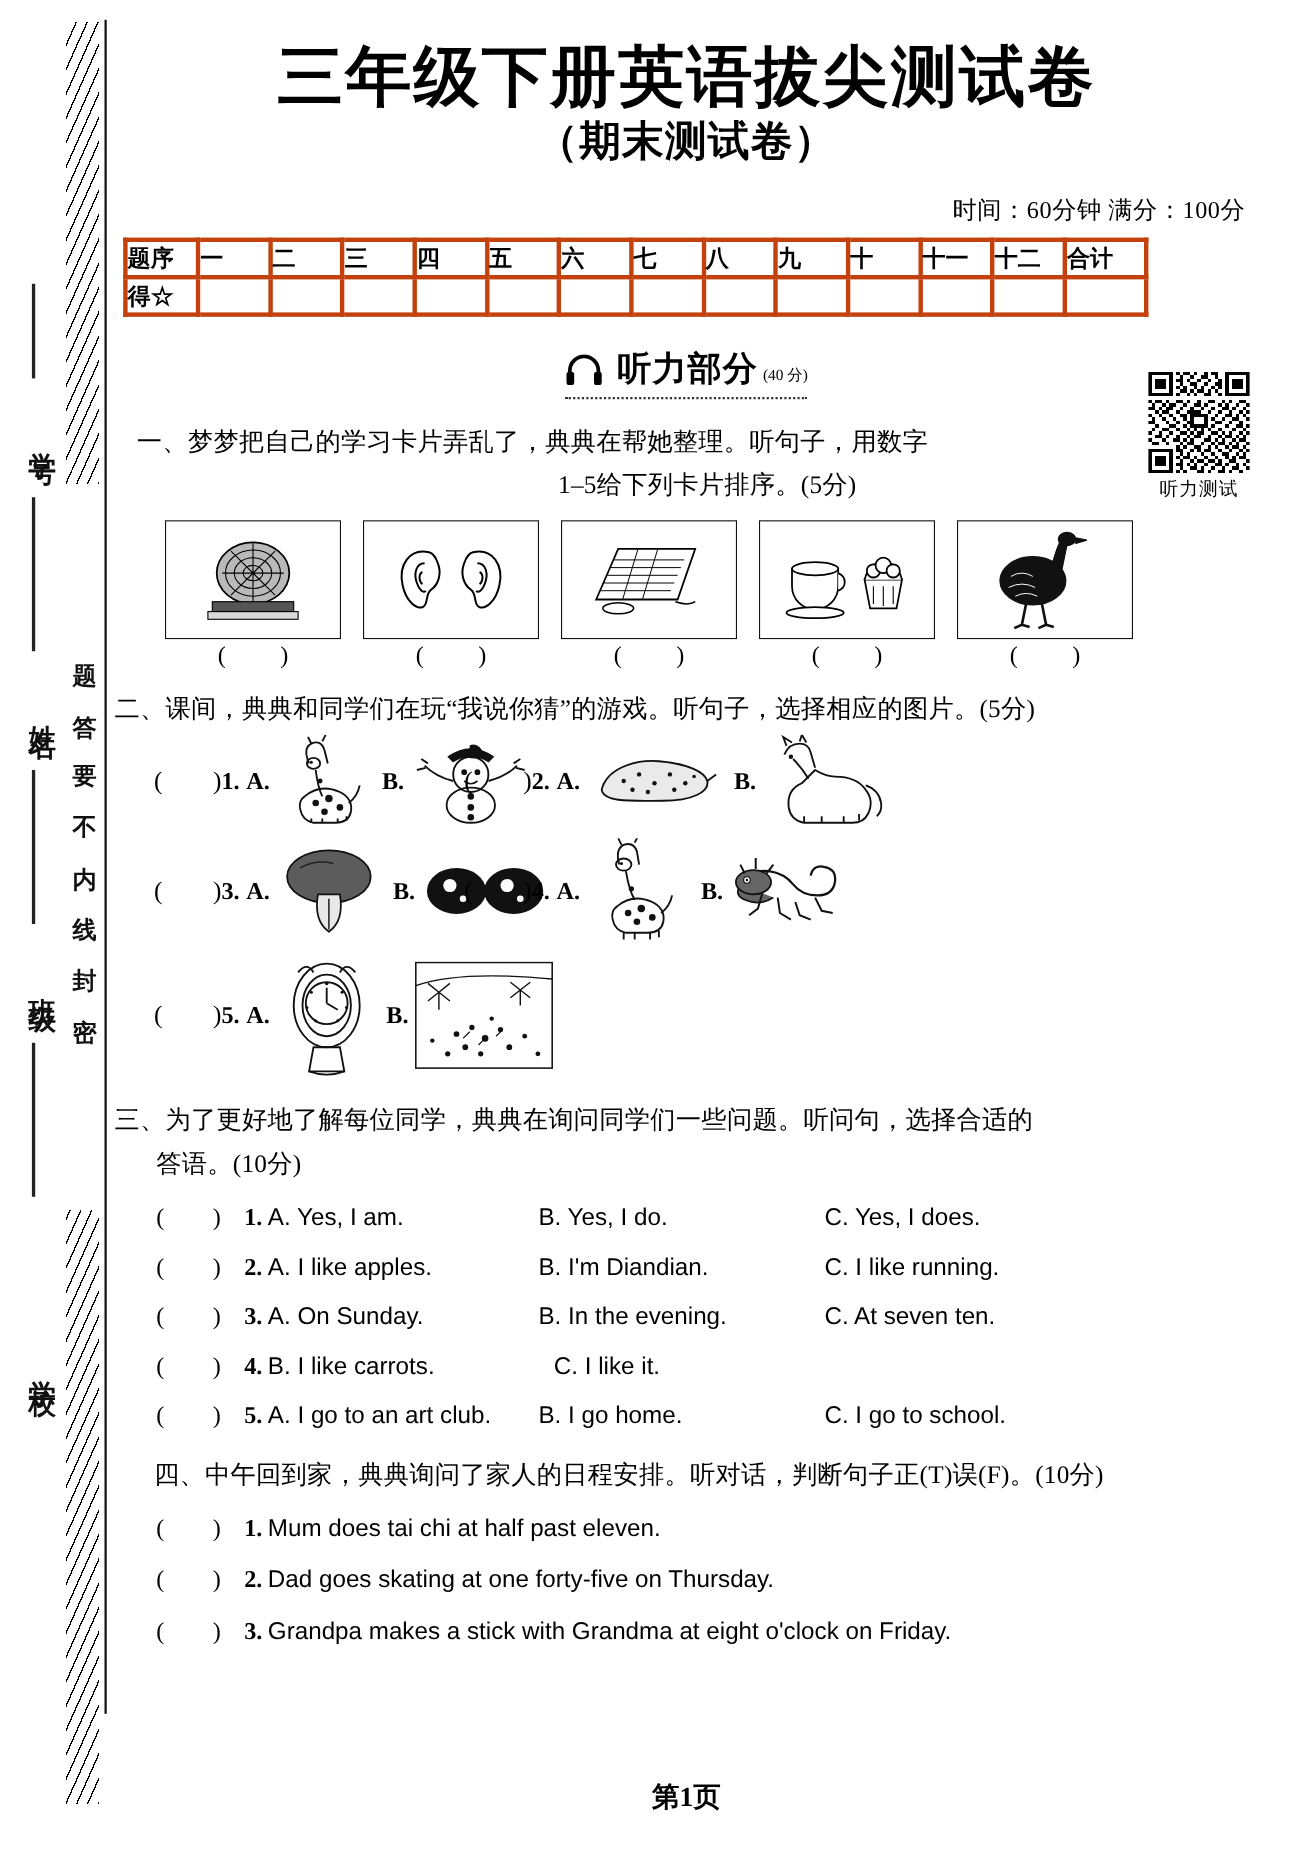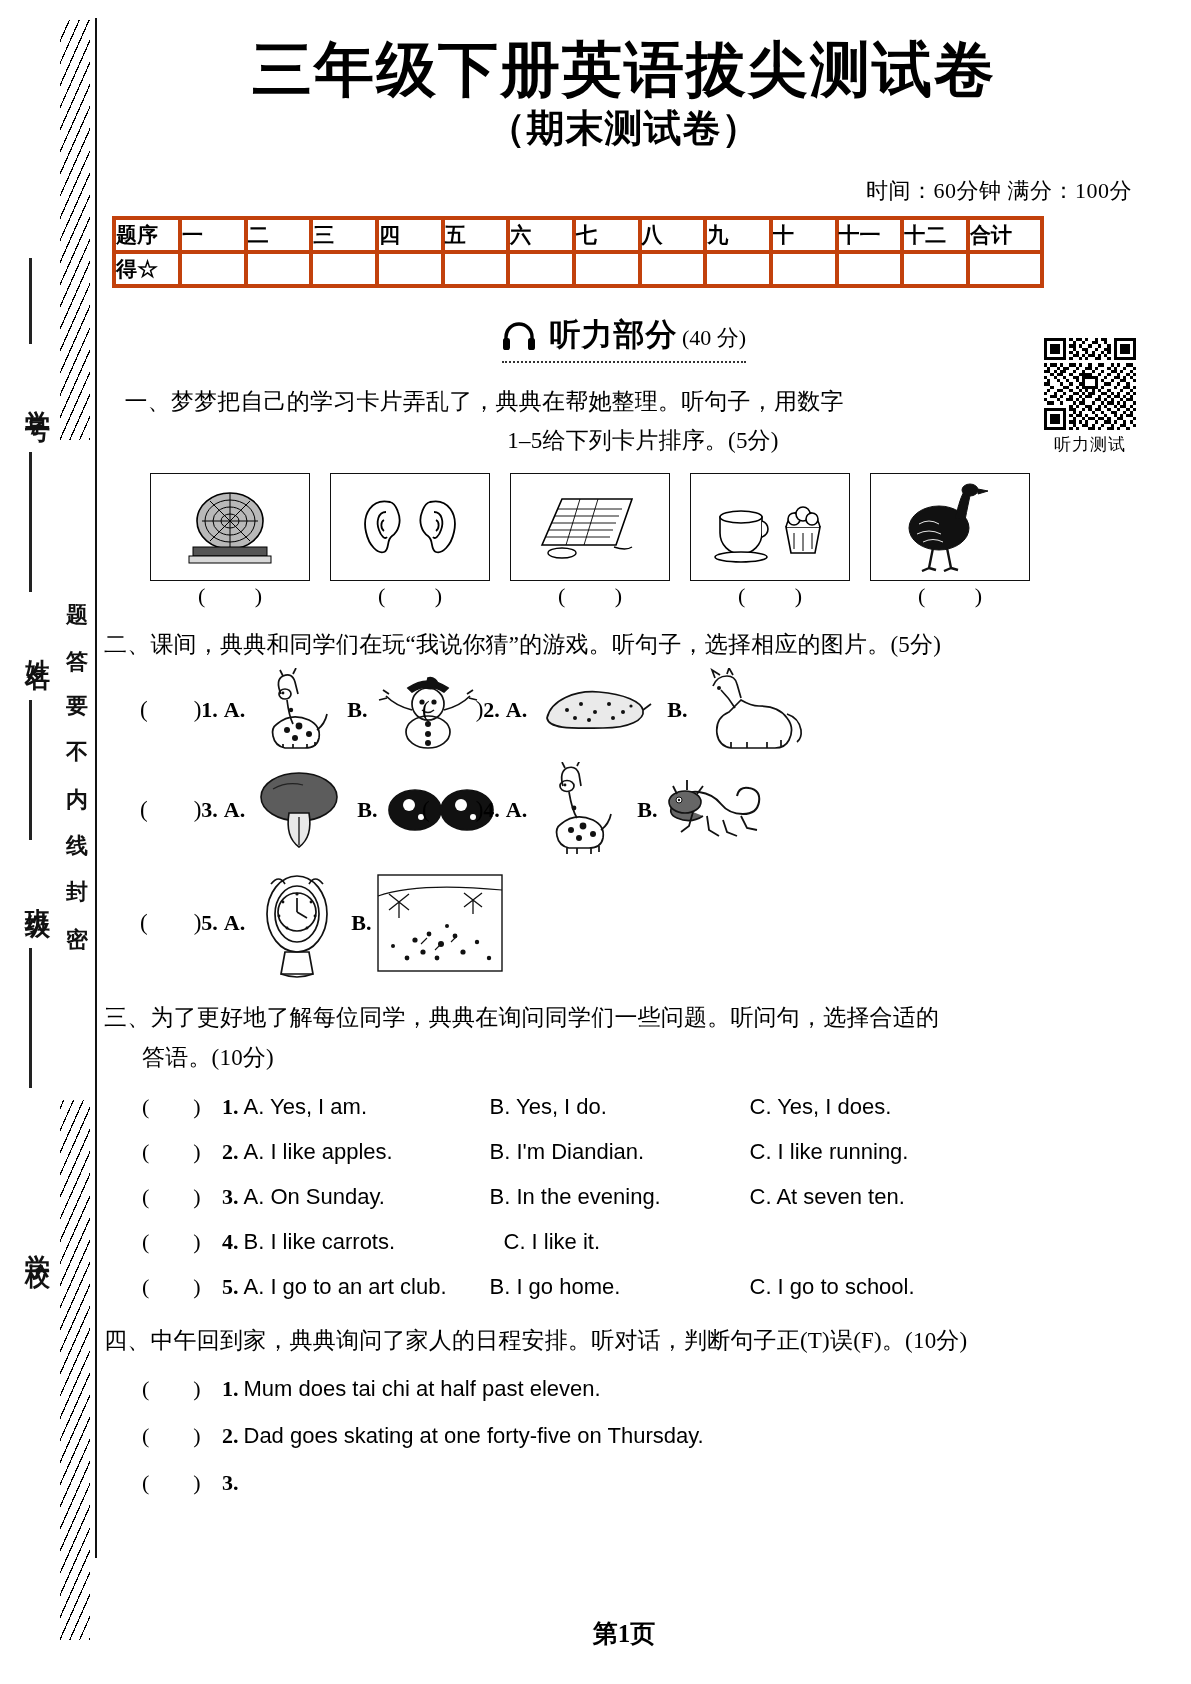--- a/index.html
+++ b/index.html
@@ -81,21 +81,21 @@
   }
   .lis-head .inner {
     display:inline-block; position:relative; padding-bottom:5px;
     border-bottom:2px dotted #333;
   }
   .headset { display:inline-block; vertical-align:-5px; margin-right:9px; }
   .lis-title {
     font-family:"Liberation Serif", serif; font-size:31px; font-weight:700;
     letter-spacing:1px;
   }
-  .lis-pts { font-family:"Liberation Serif", serif; font-size:22px; }
+  .lis-pts { font-family:"Liberation Serif", serif; font-size:14px; }
 
   
   .qr-wrap { position:absolute; right:2px; top:338px; width:104px; text-align:center; }
   .qr { width:92px; height:92px; margin:0 auto; }
   .qr-cap { font-family:"Liberation Serif", serif; font-size:17px; margin-top:3px; letter-spacing:1px; }
 
   
   .q {
     font-family:"Liberation Serif", serif; font-size:23px; line-height:1.72;
     letter-spacing:.2px;
@@ -801,34 +801,35 @@
       </div>
       <div class="mc-row">
         <span class="pz">(        )</span>
         <span class="no">5.</span>
         <span class="oa">A. I go to an art club.</span>
         <span class="ob">B. I go home.</span>
         <span class="oc">C. I go to school.</span>
       </div>
     </div>
 
-    <div class="q" style="margin-top:12px;">四、中午回到家，典典询问了家人的日程安排。听对话，判断句子正(T)误(F)。(10分)</div>
+    <div class="q" style="margin-top:12px;margin-left:36px;">四、中午回到家，典典询问了家人的日程安排。听对话，判断句子正(T)误(F)。(10分)</div>
 
     <div class="tf">
       <div class="tf-row">
         <span class="pz">(        )</span>
         <span class="no">1.</span>
         <span>Mum does tai chi at half past eleven.</span>
       </div>
       <div class="tf-row">
         <span class="pz">(        )</span>
         <span class="no">2.</span>
         <span>Dad goes skating at one forty-five on Thursday.</span>
       </div>
       <div class="tf-row">
         <span class="pz">(        )</span>
         <span class="no">3.</span>
+        <span>Grandpa makes a stick with Grandma at eight o'clock on Friday.</span>
       </div>
     </div>
 
     <div class="footer">第1页</div>
   </div>
 </div>
 
 </body></html>

